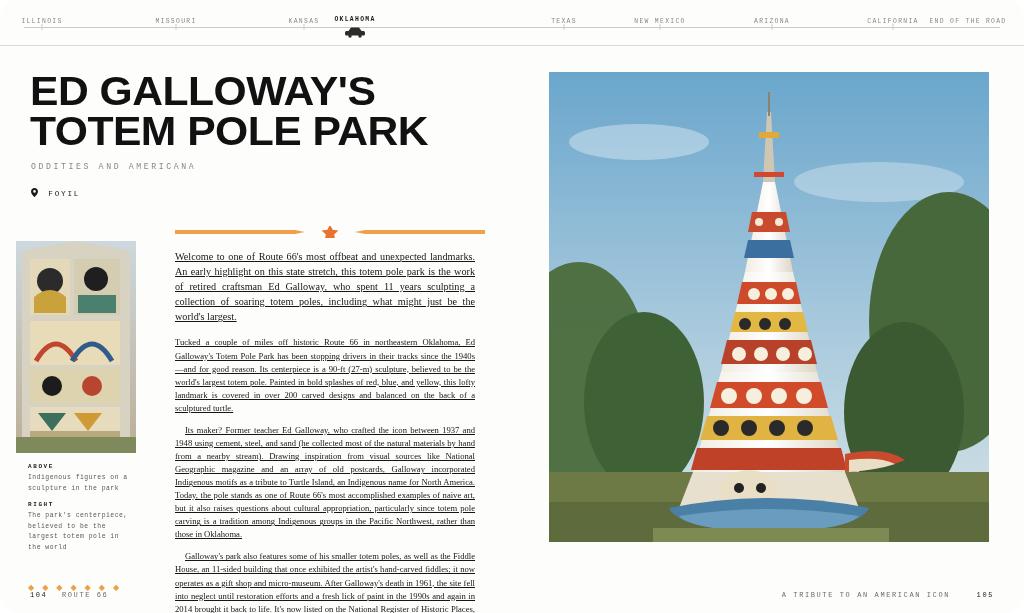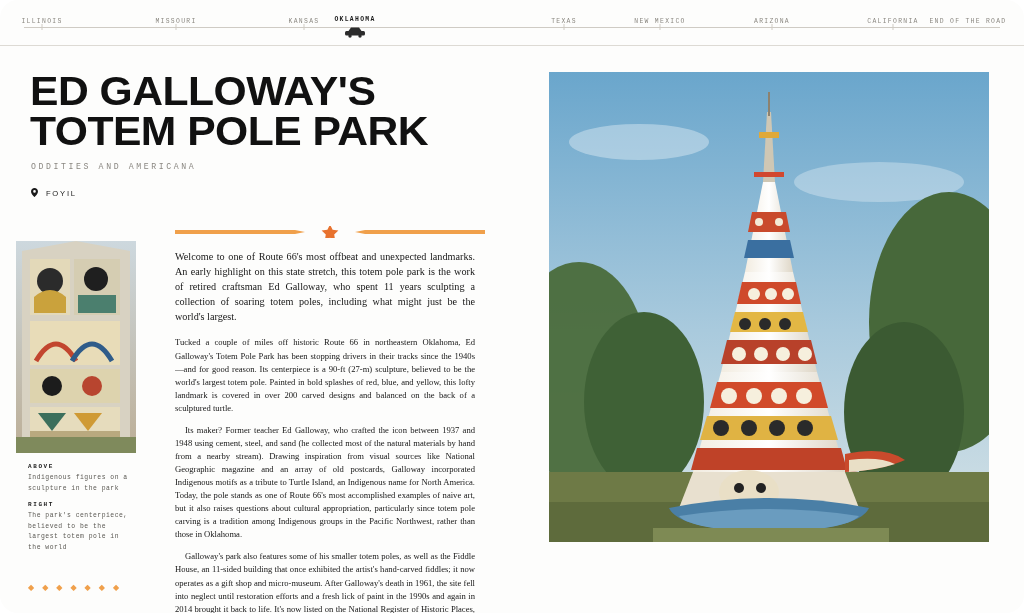--- a/index.html
+++ b/index.html
@@ -102,21 +102,21 @@
     font-family: "Liberation Mono", monospace;
     font-size: 8.2px;
     letter-spacing: 2.6px;
     color: #8a8781;
     text-transform: uppercase;
   }
   .locationline {
     position: absolute;
     left: 31px;
     top: 142px;
-    font-family: Liberation Sans, sans-serif;
+    font-family: Liberation Mono, monospace;
     font-size: 7.6px;
     letter-spacing: 1.8px;
     color: #1a1a1a;
     text-transform: uppercase;
   }
   .pin {
     display: inline-block;
     margin-right: 4px;
     vertical-align: -1px;
   }
@@ -178,20 +178,21 @@
     top: 203px;
     width: 300px;
   }
   .body-col p {
     margin: 0 0 9px 0;
     font-family: "Liberation Serif", serif;
     font-size: 8.6px;
     line-height: 1.52;
     text-align: justify;
     color: #161616;
+    text-decoration: underline;
   }
   .lead {
     font-size: 10.2px !important;
     line-height: 1.48 !important;
     margin-bottom: 12px !important;
   }
   .body-col p.indent { text-indent: 10px; }
 
   
   .page-right {
@@ -420,14 +421,20 @@
         <path d="M296 382 q40 -8 60 6 q-22 10 -60 12 z" fill="#c94a2c"></path>
         <path d="M300 388 q30 -4 46 4 q-18 6 -46 8 z" fill="#e9dfc6"></path>
 
         <path d="M120 436 q100 -20 200 0 q-10 22 -100 24 q-90 -2 -100 -24 z" fill="#4a7fa6"></path>
         <path d="M130 444 q90 -14 180 0 q-12 14 -90 16 q-78 -2 -90 -16 z" fill="#6a9cbf"></path>
         <rect x="104" y="456" width="236" height="14" fill="#7e8a54"></rect>
       </svg>
     </div>
   </div>
 
+  <div class="footer">
+    <div class="folio folio-num f-left-num">104</div>
+    <div class="folio f-left-txt">ROUTE 66</div>
+    <div class="folio f-right-txt">A TRIBUTE TO AN AMERICAN ICON</div>
+    <div class="folio folio-num f-right-num">105</div>
+  </div>
 
 </div>
 
 </body></html>

